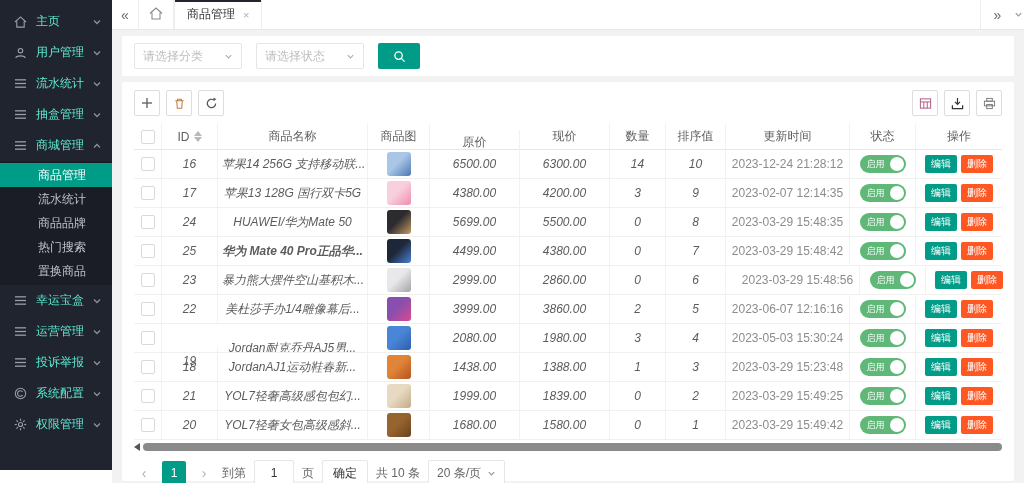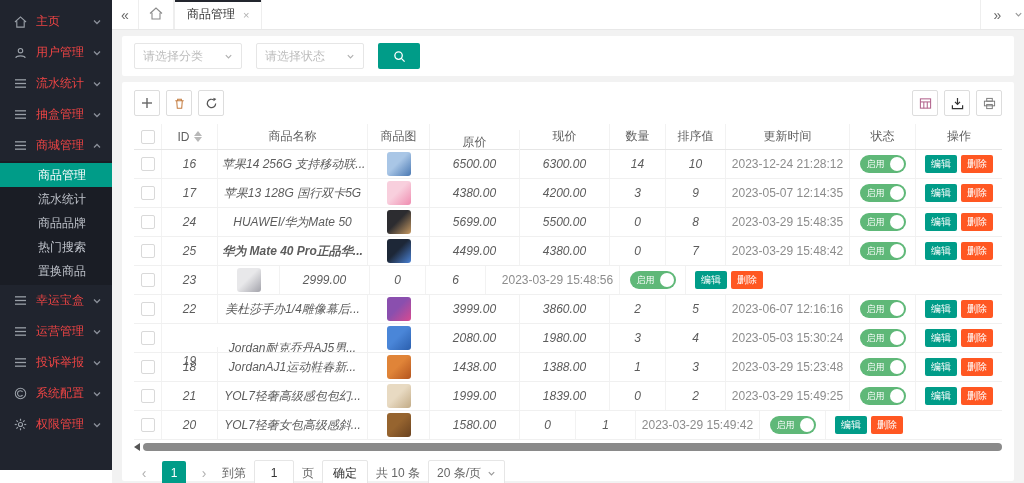--- a/index.html
+++ b/index.html
@@ -1,21 +1,21 @@
 <!DOCTYPE html>
 <html><head>
 <meta charset="utf-8">
 <style>
   * { margin:0; padding:0; box-sizing:border-box; }
   html,body { width:1024px; height:483px; font-family:"Liberation Sans","DejaVu Sans",sans-serif; background:#fff; overflow:hidden; }
   .app { display:flex; width:1024px; height:483px; }
 
   
   .sidebar { width:112px; height:470px; background:#20242e; flex:none; padding-top:6px; }
-  .side-item { display:flex; align-items:center; height:31px; padding:0 10px 0 14px; color:#ef4444; font-size:12px; cursor:pointer; }
+  .side-item { display:flex; align-items:center; height:31px; padding:0 10px 0 14px; color:#5eead4; font-size:12px; cursor:pointer; }
   .side-item .s-icon { width:16px; height:14px; display:inline-flex; align-items:center; flex:none; }
   .side-item .s-label { flex:1; margin-left:6px; white-space:nowrap; overflow:hidden; }
   .side-item .s-chev { flex:none; display:inline-flex; }
   .side-sub { background:#1a1d25; padding:2px 0; }
   .side-sub-item { height:24px; line-height:24px; padding-left:38px; font-size:12px; color:#c0c4cc; cursor:pointer; white-space:nowrap; }
   .side-sub-item.active { background:#009c88; color:#fff; }
 
   
   .main { flex:1; display:flex; flex-direction:column; background:#f2f2f2; min-width:0; }
   .tabbar { height:30px; background:#fff; border-bottom:1px solid #e8e8e8; display:flex; align-items:stretch; }
@@ -445,21 +445,21 @@
               <div class="g-cell" style="width: 90px; flex: 0 0 auto;">
                 <span class="num">4200.00</span>
               </div>
               <div class="g-cell" style="width: 56px; flex: 0 0 auto;">
                 <span class="num">3</span>
               </div>
               <div class="g-cell" style="width: 60px; flex: 0 0 auto;">
                 <span class="num">9</span>
               </div>
               <div class="g-cell" style="width: 124px; flex: 0 0 auto;">
-                <span class="time">2023-05-07 12:14:35</span>
+                <span class="time">2023-02-07 12:14:35</span>
               </div>
               <div class="g-cell" style="width: 66px; flex: 0 0 auto;">
                 <span class="switch">
                   <span class="sw-t">启用</span>
                   <span class="sw-k"></span>
                 </span>
               </div>
               <div class="g-cell" style="width: 86px; flex: 0 0 auto;">
                 <button class="act-btn act-edit">编辑</button>
                 <button class="act-btn act-del">删除</button>
@@ -543,25 +543,31 @@
                 <button class="act-btn act-del">删除</button>
               </div>
             </div>
             <div class="g-row">
               <div class="g-cell" style="width: 28px; flex: 0 0 auto;">
                 <span class="cbx"></span>
               </div>
               <div class="g-cell" style="width: 56px; flex: 0 0 auto;">
                 <span class="num">23</span>
               </div>
+              <div class="g-cell" style="width: 150px; flex: 0 0 auto;">
+                <span class="num name-cell" style="width: 100%;">暴力熊大摆件空山基积木...</span>
+              </div>
               <div class="g-cell" style="width: 62px; flex: 0 0 auto;">
                 <div class="thumb" style="background: linear-gradient(135deg, rgb(232, 232, 234) 45%, rgb(162, 162, 170));"></div>
               </div>
               <div class="g-cell" style="width: 90px; flex: 0 0 auto;">
                 <span class="num">2999.00</span>
+              </div>
+              <div class="g-cell" style="width: 90px; flex: 0 0 auto;">
+                <span class="num">2860.00</span>
               </div>
               <div class="g-cell" style="width: 56px; flex: 0 0 auto;">
                 <span class="num">0</span>
               </div>
               <div class="g-cell" style="width: 60px; flex: 0 0 auto;">
                 <span class="num">6</span>
               </div>
               <div class="g-cell" style="width: 124px; flex: 0 0 auto; margin-left: 10px;">
                 <span class="time">2023-03-29 15:48:56</span>
               </div>
@@ -737,20 +743,23 @@
                 <span class="cbx"></span>
               </div>
               <div class="g-cell" style="width: 56px; flex: 0 0 auto;">
                 <span class="num">20</span>
               </div>
               <div class="g-cell" style="width: 150px; flex: 0 0 auto;">
                 <span class="num name-cell" style="width: 100%;">YOL7轻奢女包高级感斜...</span>
               </div>
               <div class="g-cell" style="width: 62px; flex: 0 0 auto;">
                 <div class="thumb" style="background: linear-gradient(135deg, rgb(150, 100, 47) 45%, rgb(106, 66, 32));"></div>
+              </div>
+              <div class="g-cell" style="width: 90px; flex: 0 0 auto;">
+                <span class="num">1680.00</span>
               </div>
               <div class="g-cell" style="width: 90px; flex: 0 0 auto;">
                 <span class="num">1580.00</span>
               </div>
               <div class="g-cell" style="width: 56px; flex: 0 0 auto;">
                 <span class="num">0</span>
               </div>
               <div class="g-cell" style="width: 60px; flex: 0 0 auto;">
                 <span class="num">1</span>
               </div>

